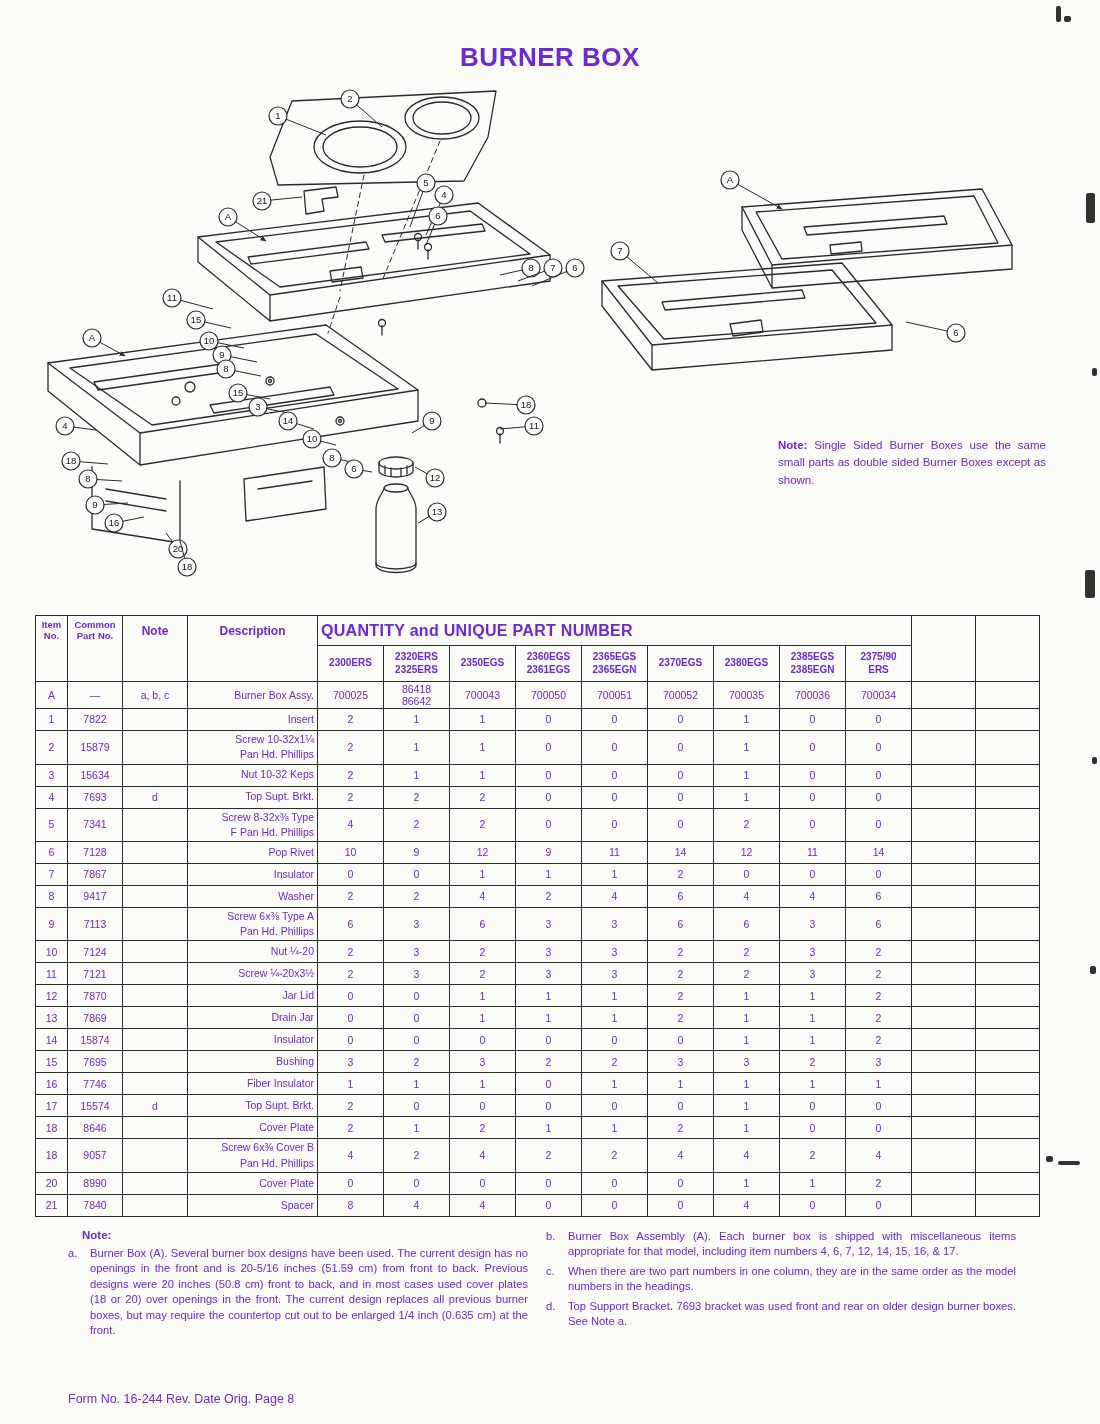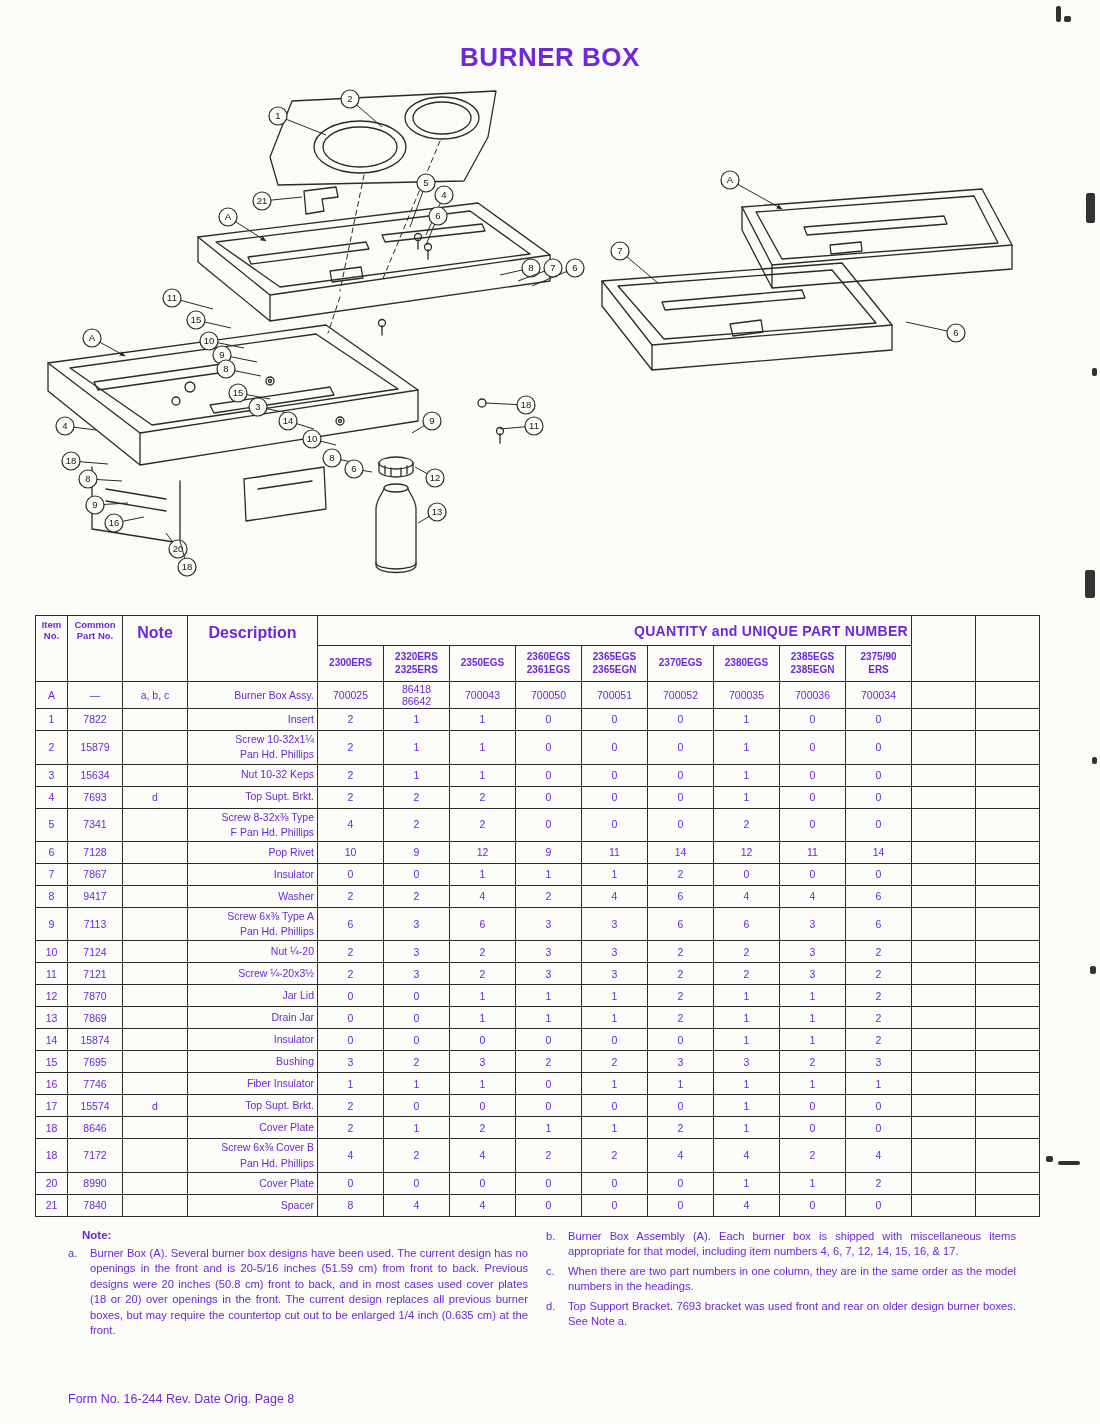--- a/index.html
+++ b/index.html
@@ -15,22 +15,22 @@
   .callout-circle{fill:#fbfbf7;stroke:#2a2a2a;stroke-width:1.2;}
   .callout-text{font-family:"Liberation Sans",sans-serif;font-size:9.5px;fill:#161616;text-anchor:middle;}
   .diagram-note{position:absolute;left:778px;top:437px;width:268px;font-size:11.5px;
                 line-height:1.5;text-align:justify;}
   .diagram-note b{font-weight:700;}
   .parts-table{position:absolute;left:35px;top:615px;border-collapse:collapse;table-layout:fixed;}
   .parts-table th,.parts-table td{border:1px solid #2a2a2a;font-size:10.5px;padding:1px 3px;
                 vertical-align:middle;white-space:pre-line;overflow:hidden;}
   .parts-table th{font-weight:700;}
   th.corner-left{font-size:9.5px;text-align:center;vertical-align:top;padding-top:3px;line-height:1.2;}
-  th.corner-center{font-size:16px;text-align:center;vertical-align:top;padding-top:8px;}
-  th.qty-head{font-size:14px;text-align:right;letter-spacing:.3px;height:30px;}
+  th.corner-center{font-size:12px;text-align:center;vertical-align:top;padding-top:8px;}
+  th.qty-head{font-size:16px;text-align:left;letter-spacing:.3px;height:30px;}
   th.model-th{font-size:10px;text-align:center;line-height:1.25;height:36px;}
   th.empty-col{height:30px;}
   td.c{text-align:center;height:22px;line-height:1.4;}
   td.desc{text-align:right;padding-left:5px;height:22px;line-height:1.45;}
   tr.row-assy td{height:25px;line-height:1.15;}
   .notes{position:absolute;left:68px;top:1228px;width:990px;font-size:11.2px;line-height:1.38;}
   .notes-cols{display:flex;gap:18px;}
   .notes-col-left{width:460px;}
   .notes-col-right{width:470px;padding-top:1px;}
   .notes-heading{font-weight:700;margin-left:14px;margin-bottom:2px;font-size:11.5px;}
@@ -315,20 +315,24 @@
           <text x="590" y="169.2" class="callout-text">7</text>
         </g>
         <g>
           <line x1="926" y1="248" x2="876" y2="237" class="callout-line"></line>
           <circle cx="926" cy="248" r="9" class="callout-circle"></circle>
           <text x="926" y="251.2" class="callout-text">6</text>
         </g>
       </g>
   </svg>
 
+  <div class="diagram-note">
+    <b>Note:</b>
+    <span>Single Sided Burner Boxes use the same small parts as double sided Burner Boxes except as shown.</span>
+  </div>
 
   <table class="parts-table">
     <colgroup>
       <col style="width:32px">
         <col style="width:55px">
         <col style="width:65px">
         <col style="width:130px">
       <col span="9" style="width:66px">
       <col span="2" style="width:64px">
     </colgroup>
@@ -684,21 +688,21 @@
           <td class="c">1</td>
           <td class="c">2</td>
           <td class="c">1</td>
           <td class="c">0</td>
           <td class="c">0</td>
           <td class="c"></td>
           <td class="c"></td>
         </tr>
         <tr>
           <td class="c">18</td>
-          <td class="c">7172</td>
+          <td class="c">9057</td>
           <td class="c"></td>
           <td class="desc">Screw 6x⅜ Cover B
 Pan Hd. Phillips</td>
           <td class="c">4</td>
           <td class="c">2</td>
           <td class="c">4</td>
           <td class="c">2</td>
           <td class="c">2</td>
           <td class="c">4</td>
           <td class="c">4</td>

